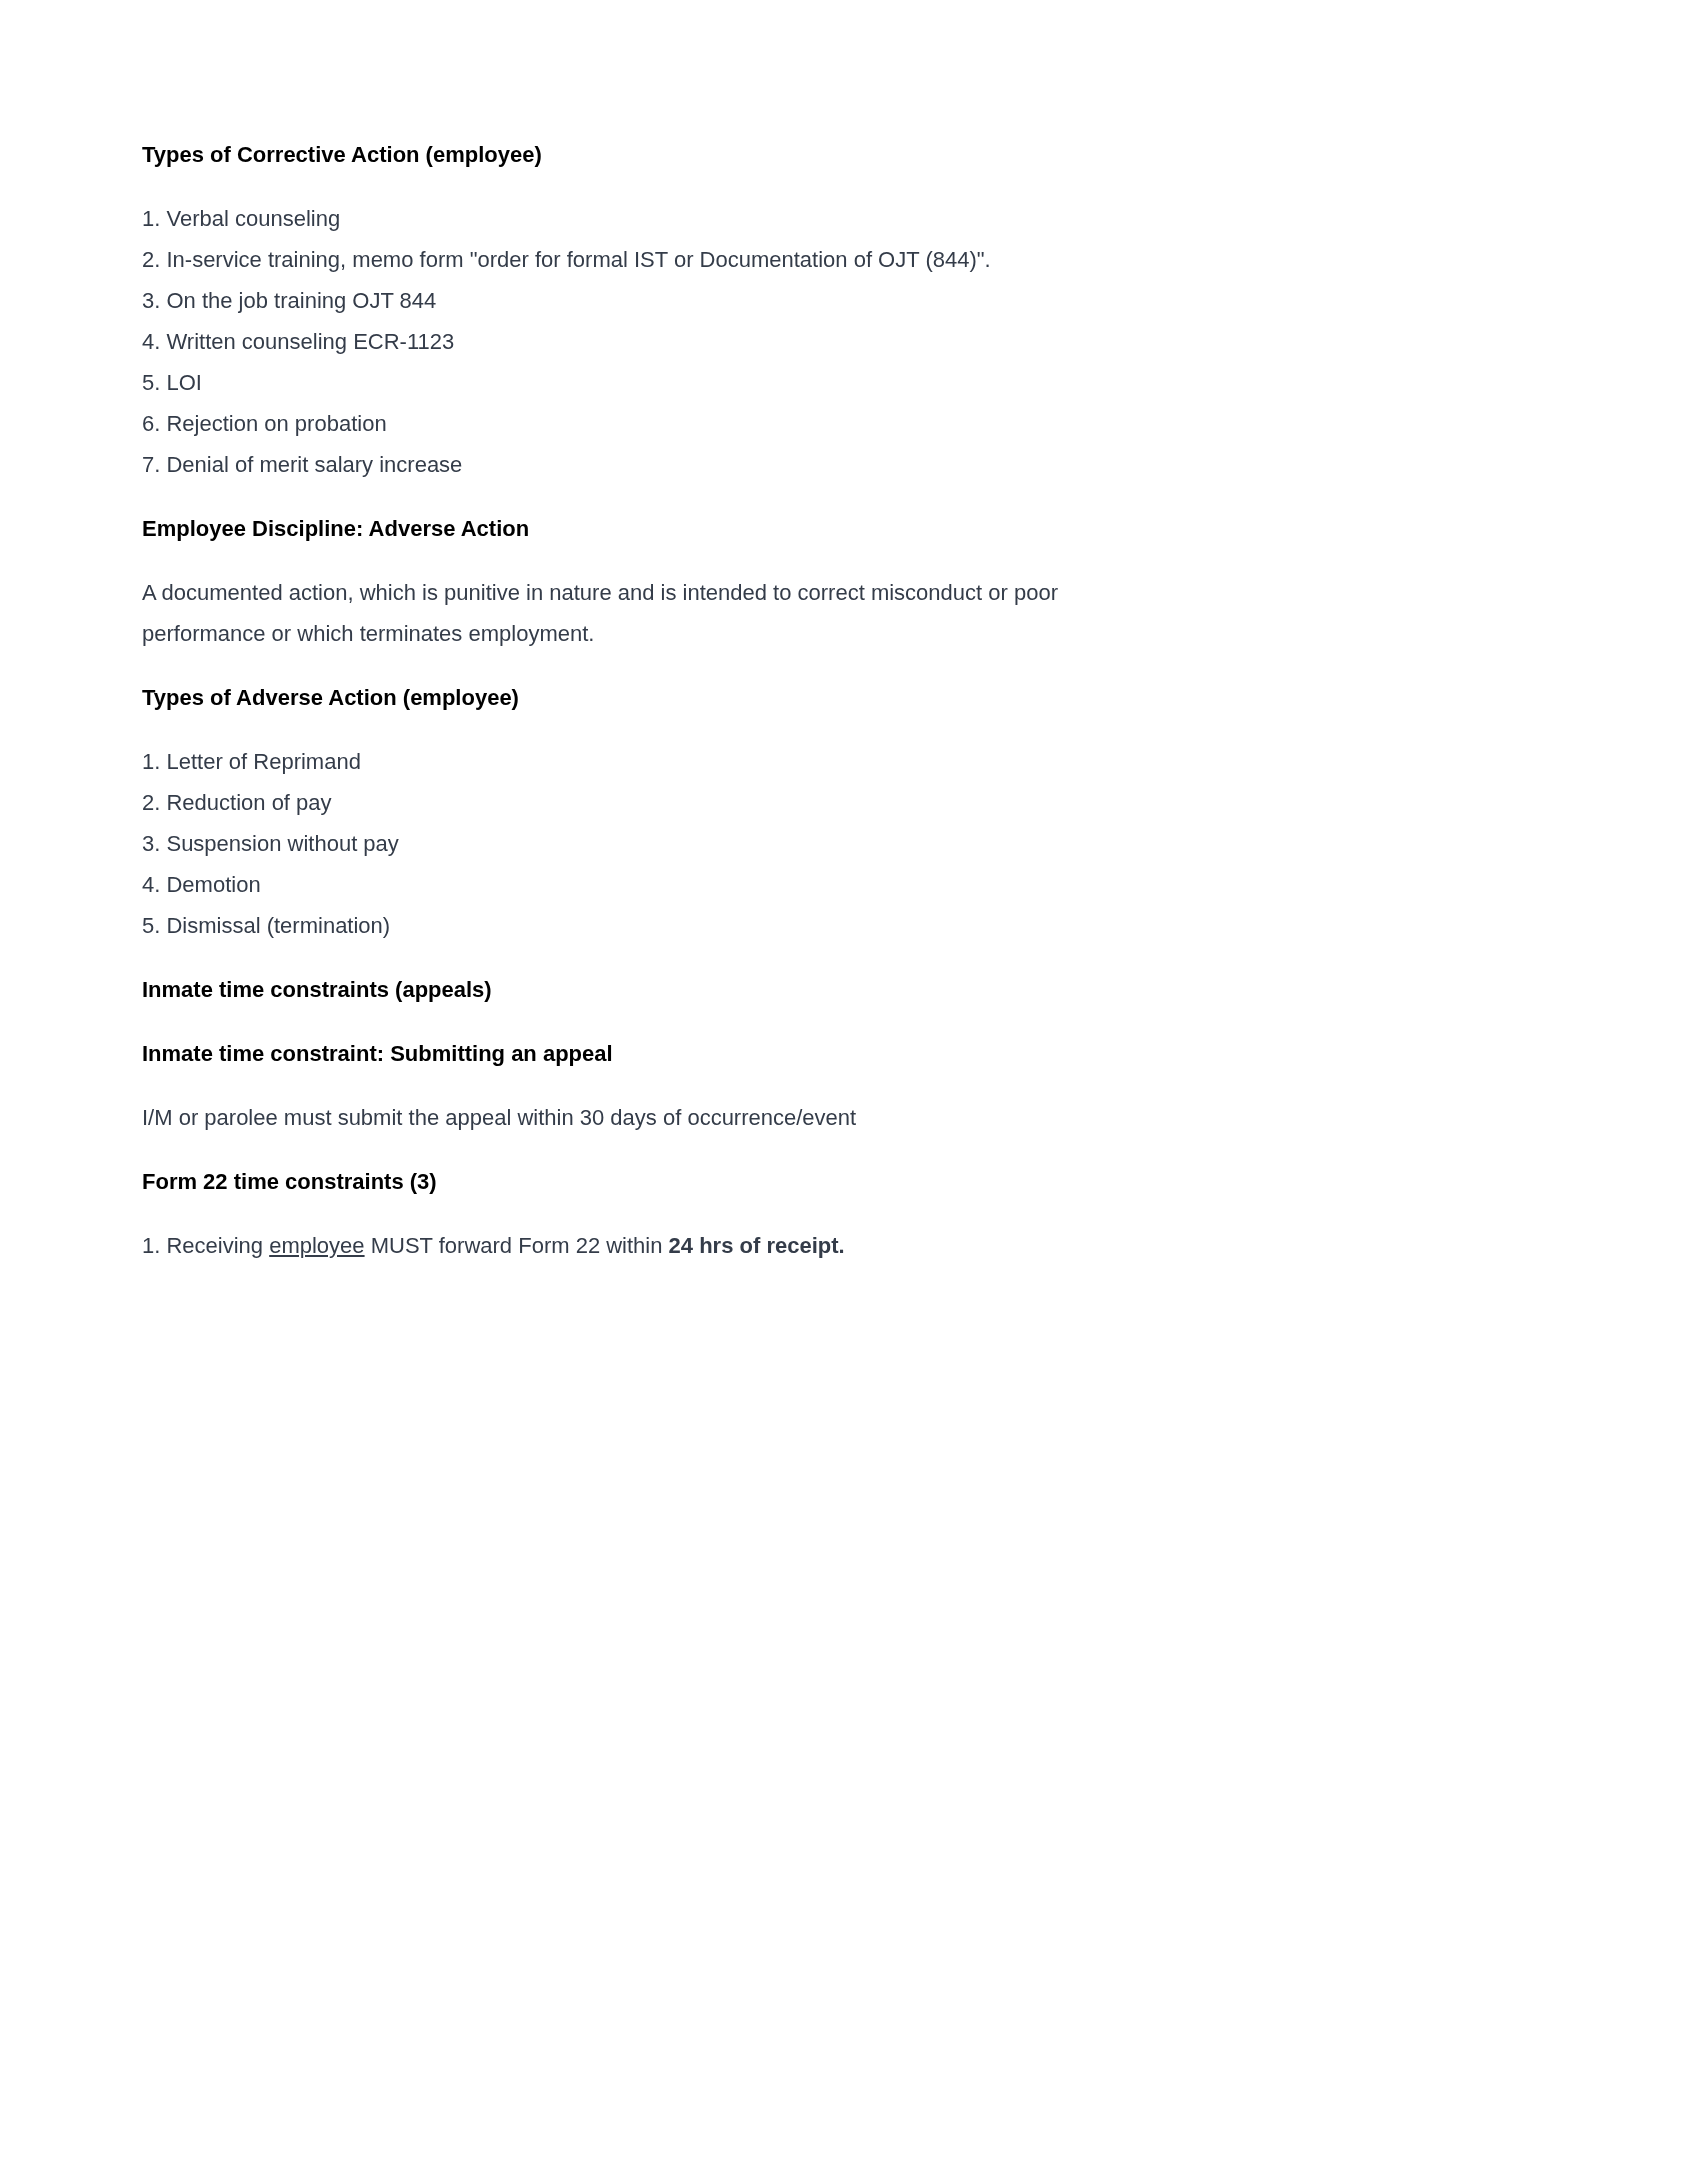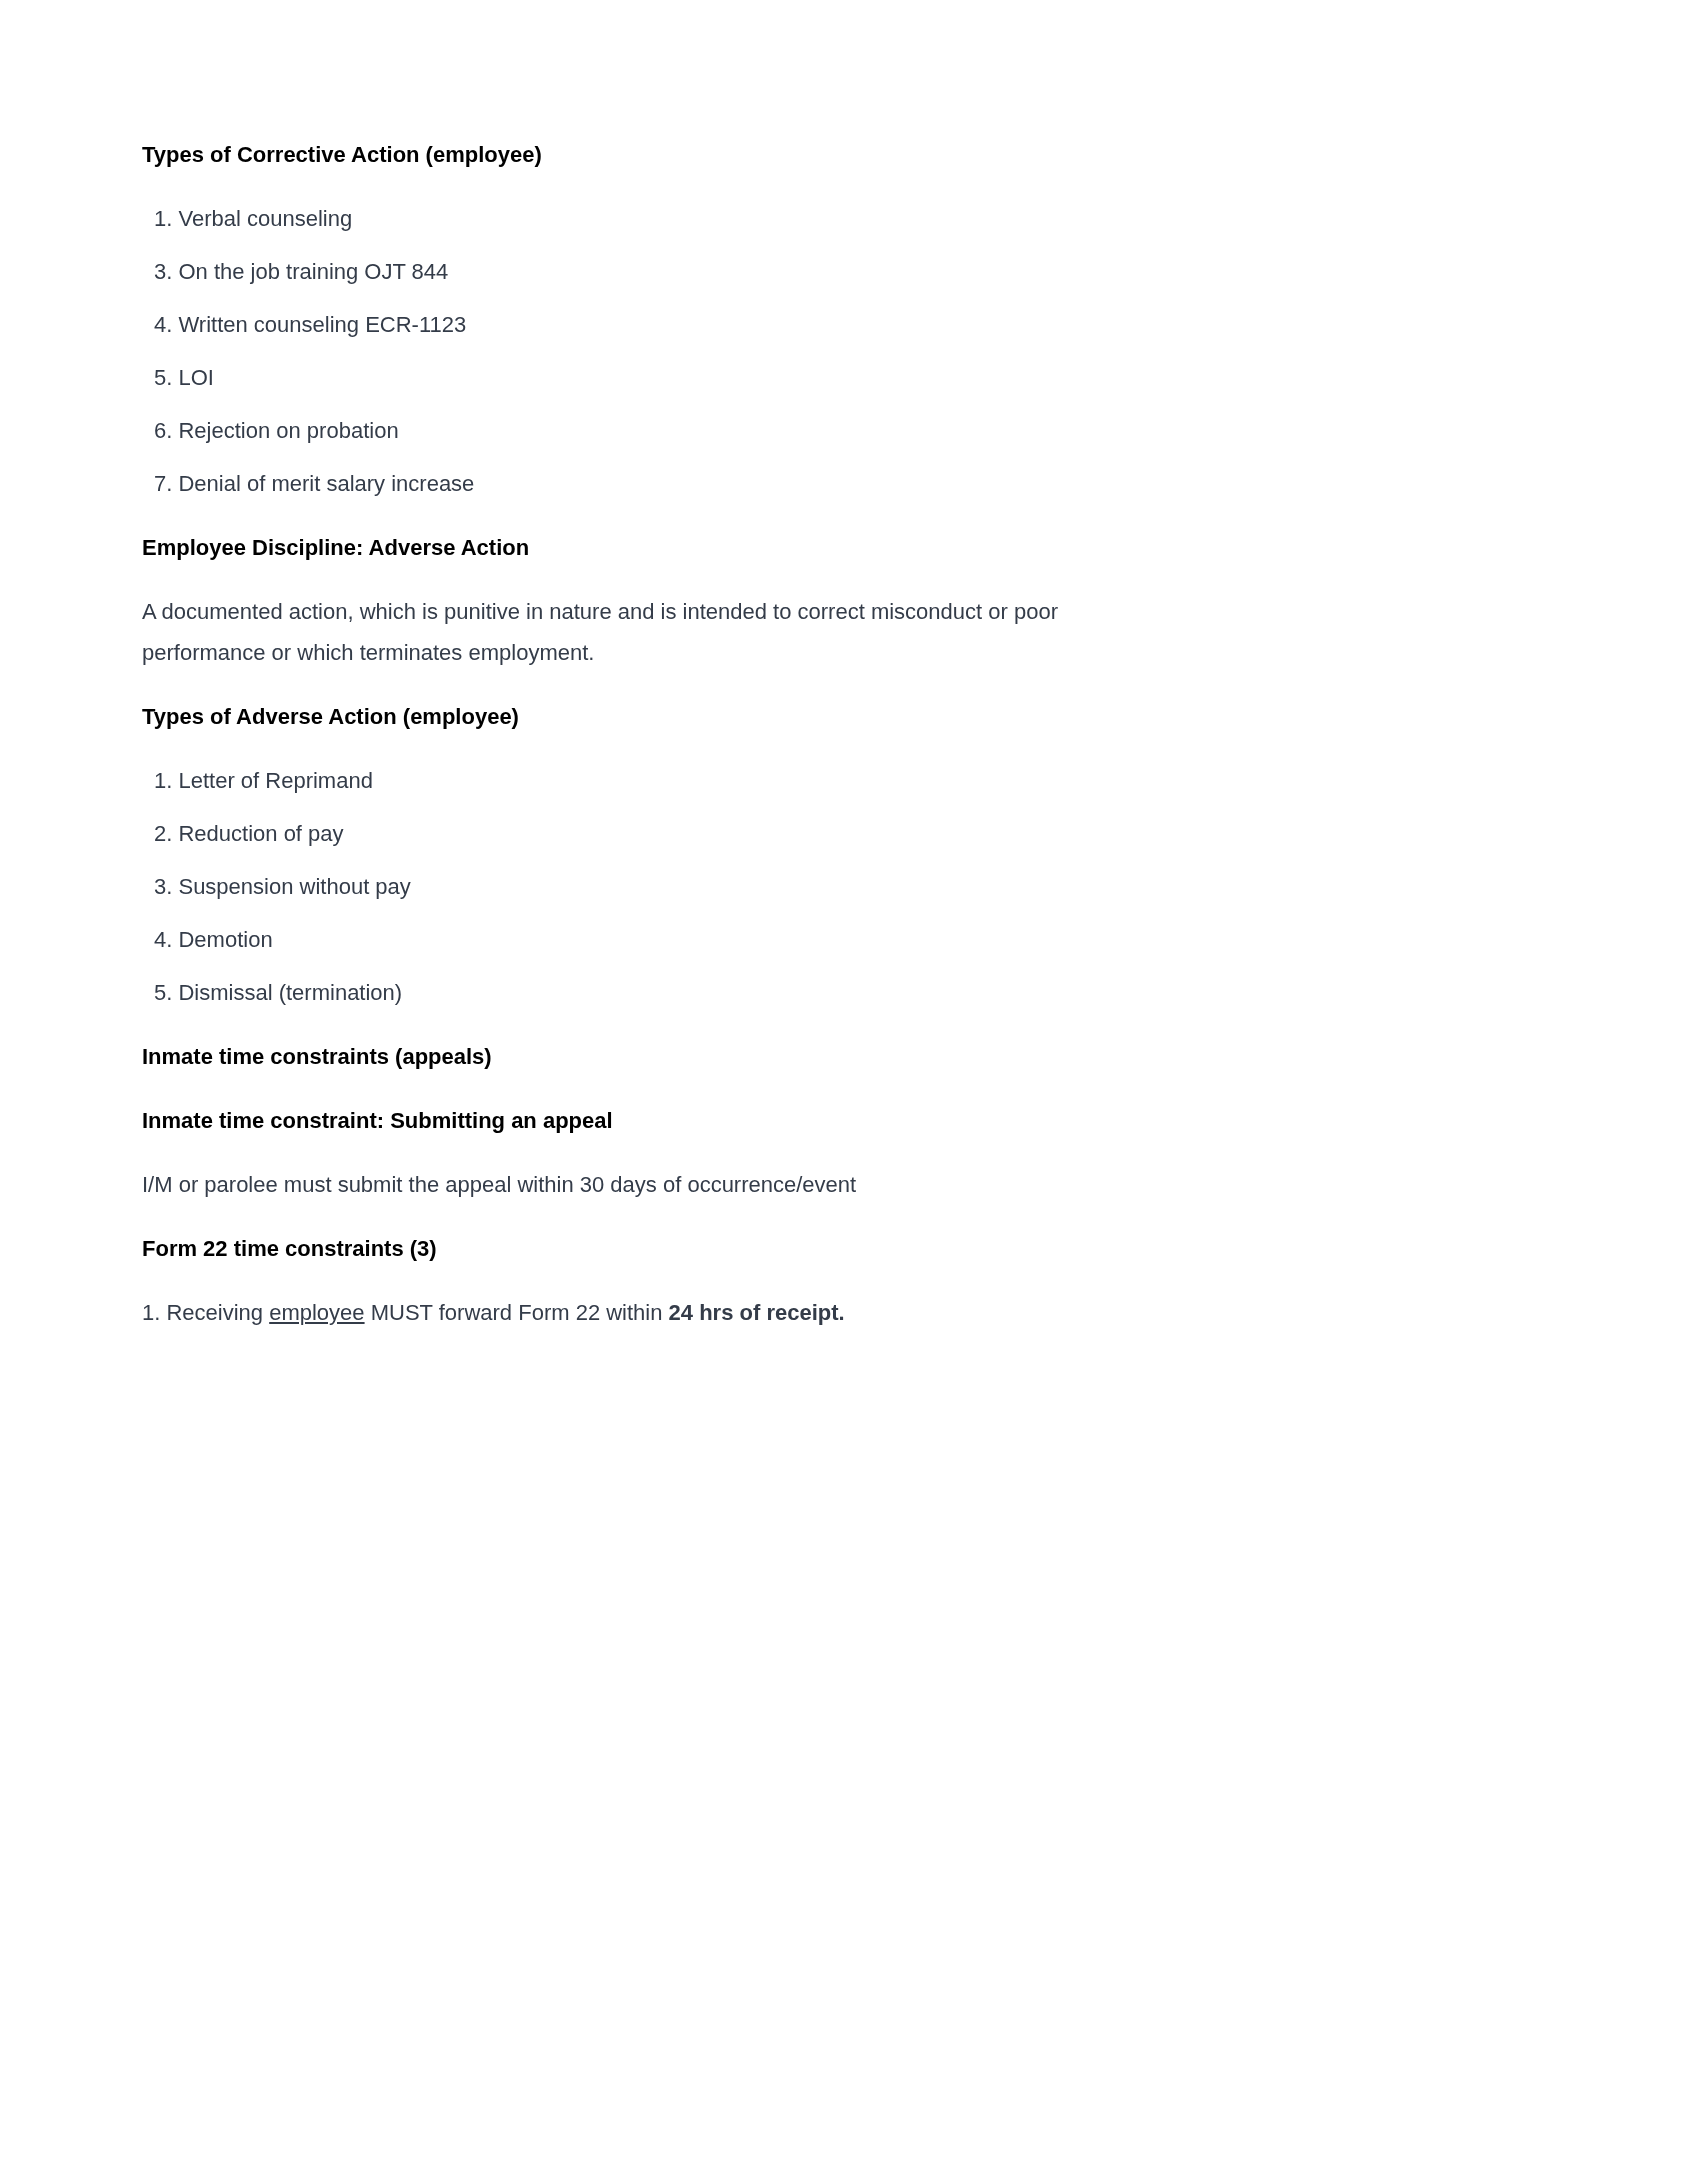--- a/index.html
+++ b/index.html
@@ -29,35 +29,36 @@
     margin: 0 0 23px 0;
     color: #000000;
   }
   p.para {
     margin: 0 0 23px 0;
   }
   .list {
     margin: 0 0 23px 0;
   }
   .list p {
-    margin: 12px;
+    margin: 0;
   }
   .u { text-decoration: underline; }
   .b { font-weight: 700; }
 </style>
 </head>
 <body>
 
 <main class="page">
   <div class="content">
 
     <h2>Types of Corrective Action (employee)</h2>
 
     <div class="list">
       <p>1. Verbal counseling</p>
+      <p>2. In-service training, memo form "order for formal IST or Documentation of OJT (844)".</p>
       <p>3. On the job training OJT 844</p>
       <p>4. Written counseling ECR-1123</p>
       <p>5. LOI</p>
       <p>6. Rejection on probation</p>
       <p>7. Denial of merit salary increase</p>
     </div>
 
     <h2>Employee Discipline: Adverse Action</h2>
 
     <p class="para">A documented action, which is punitive in nature and is intended to correct misconduct or poor performance or which terminates employment.</p>

